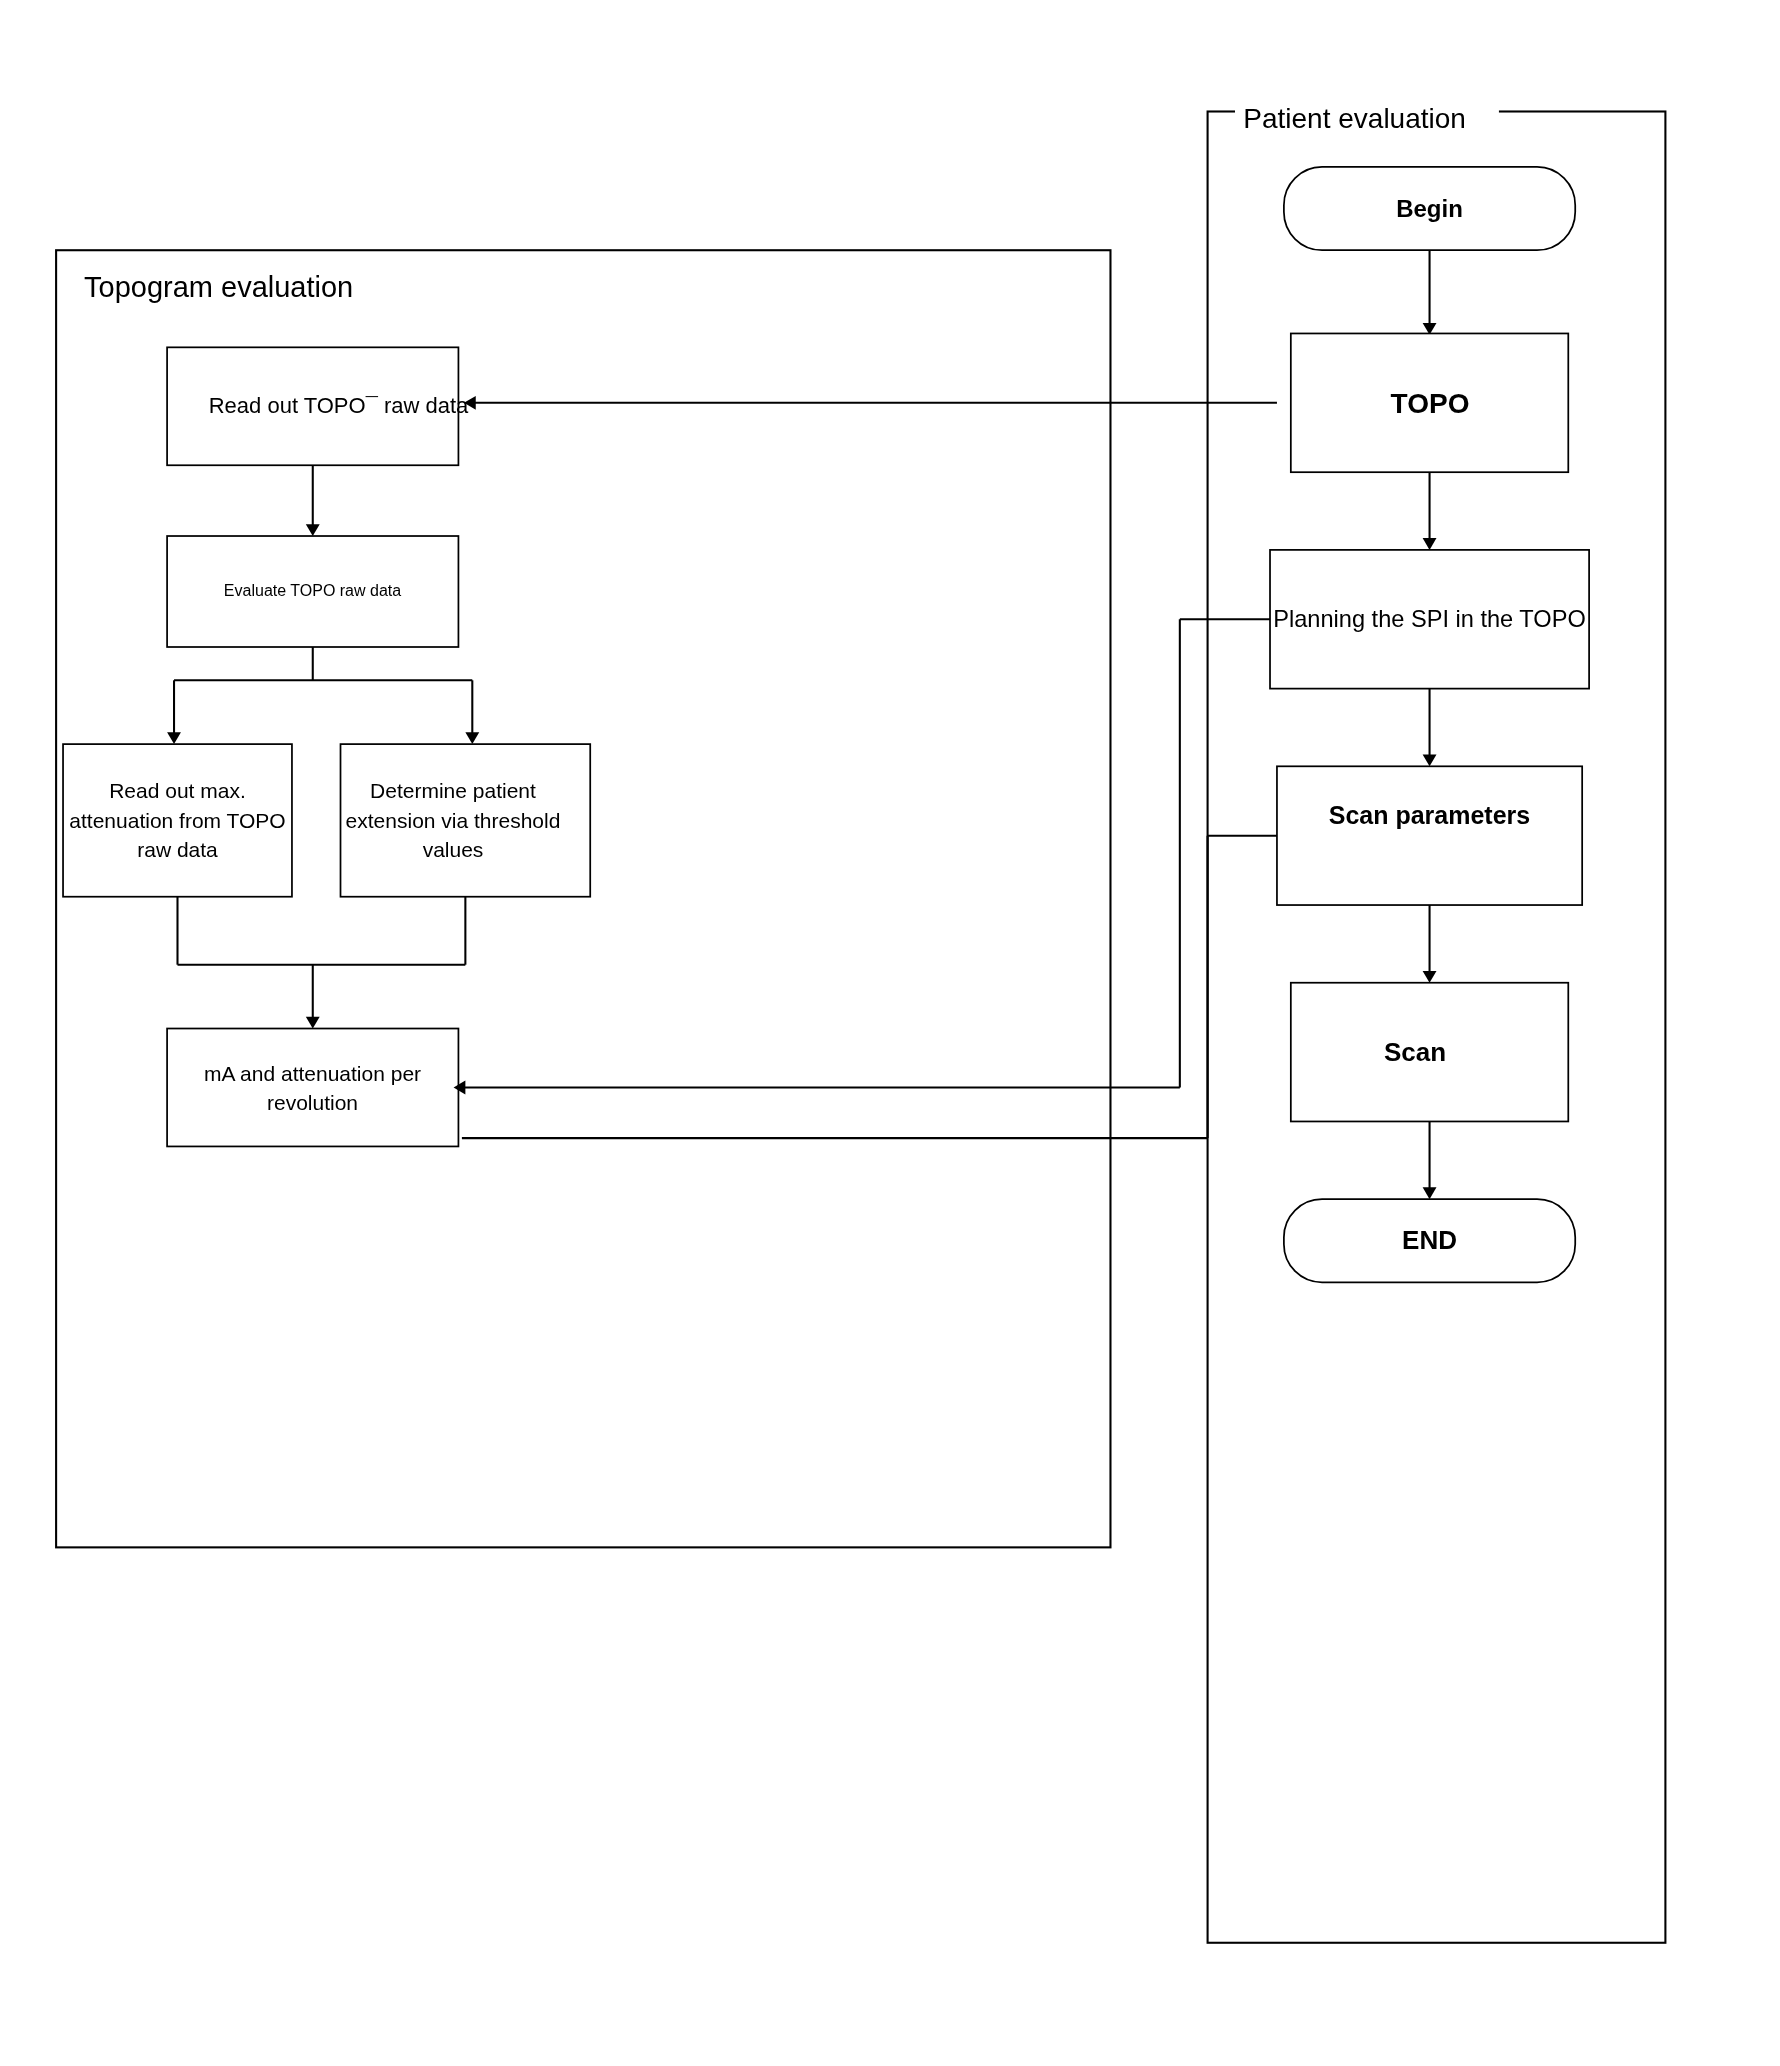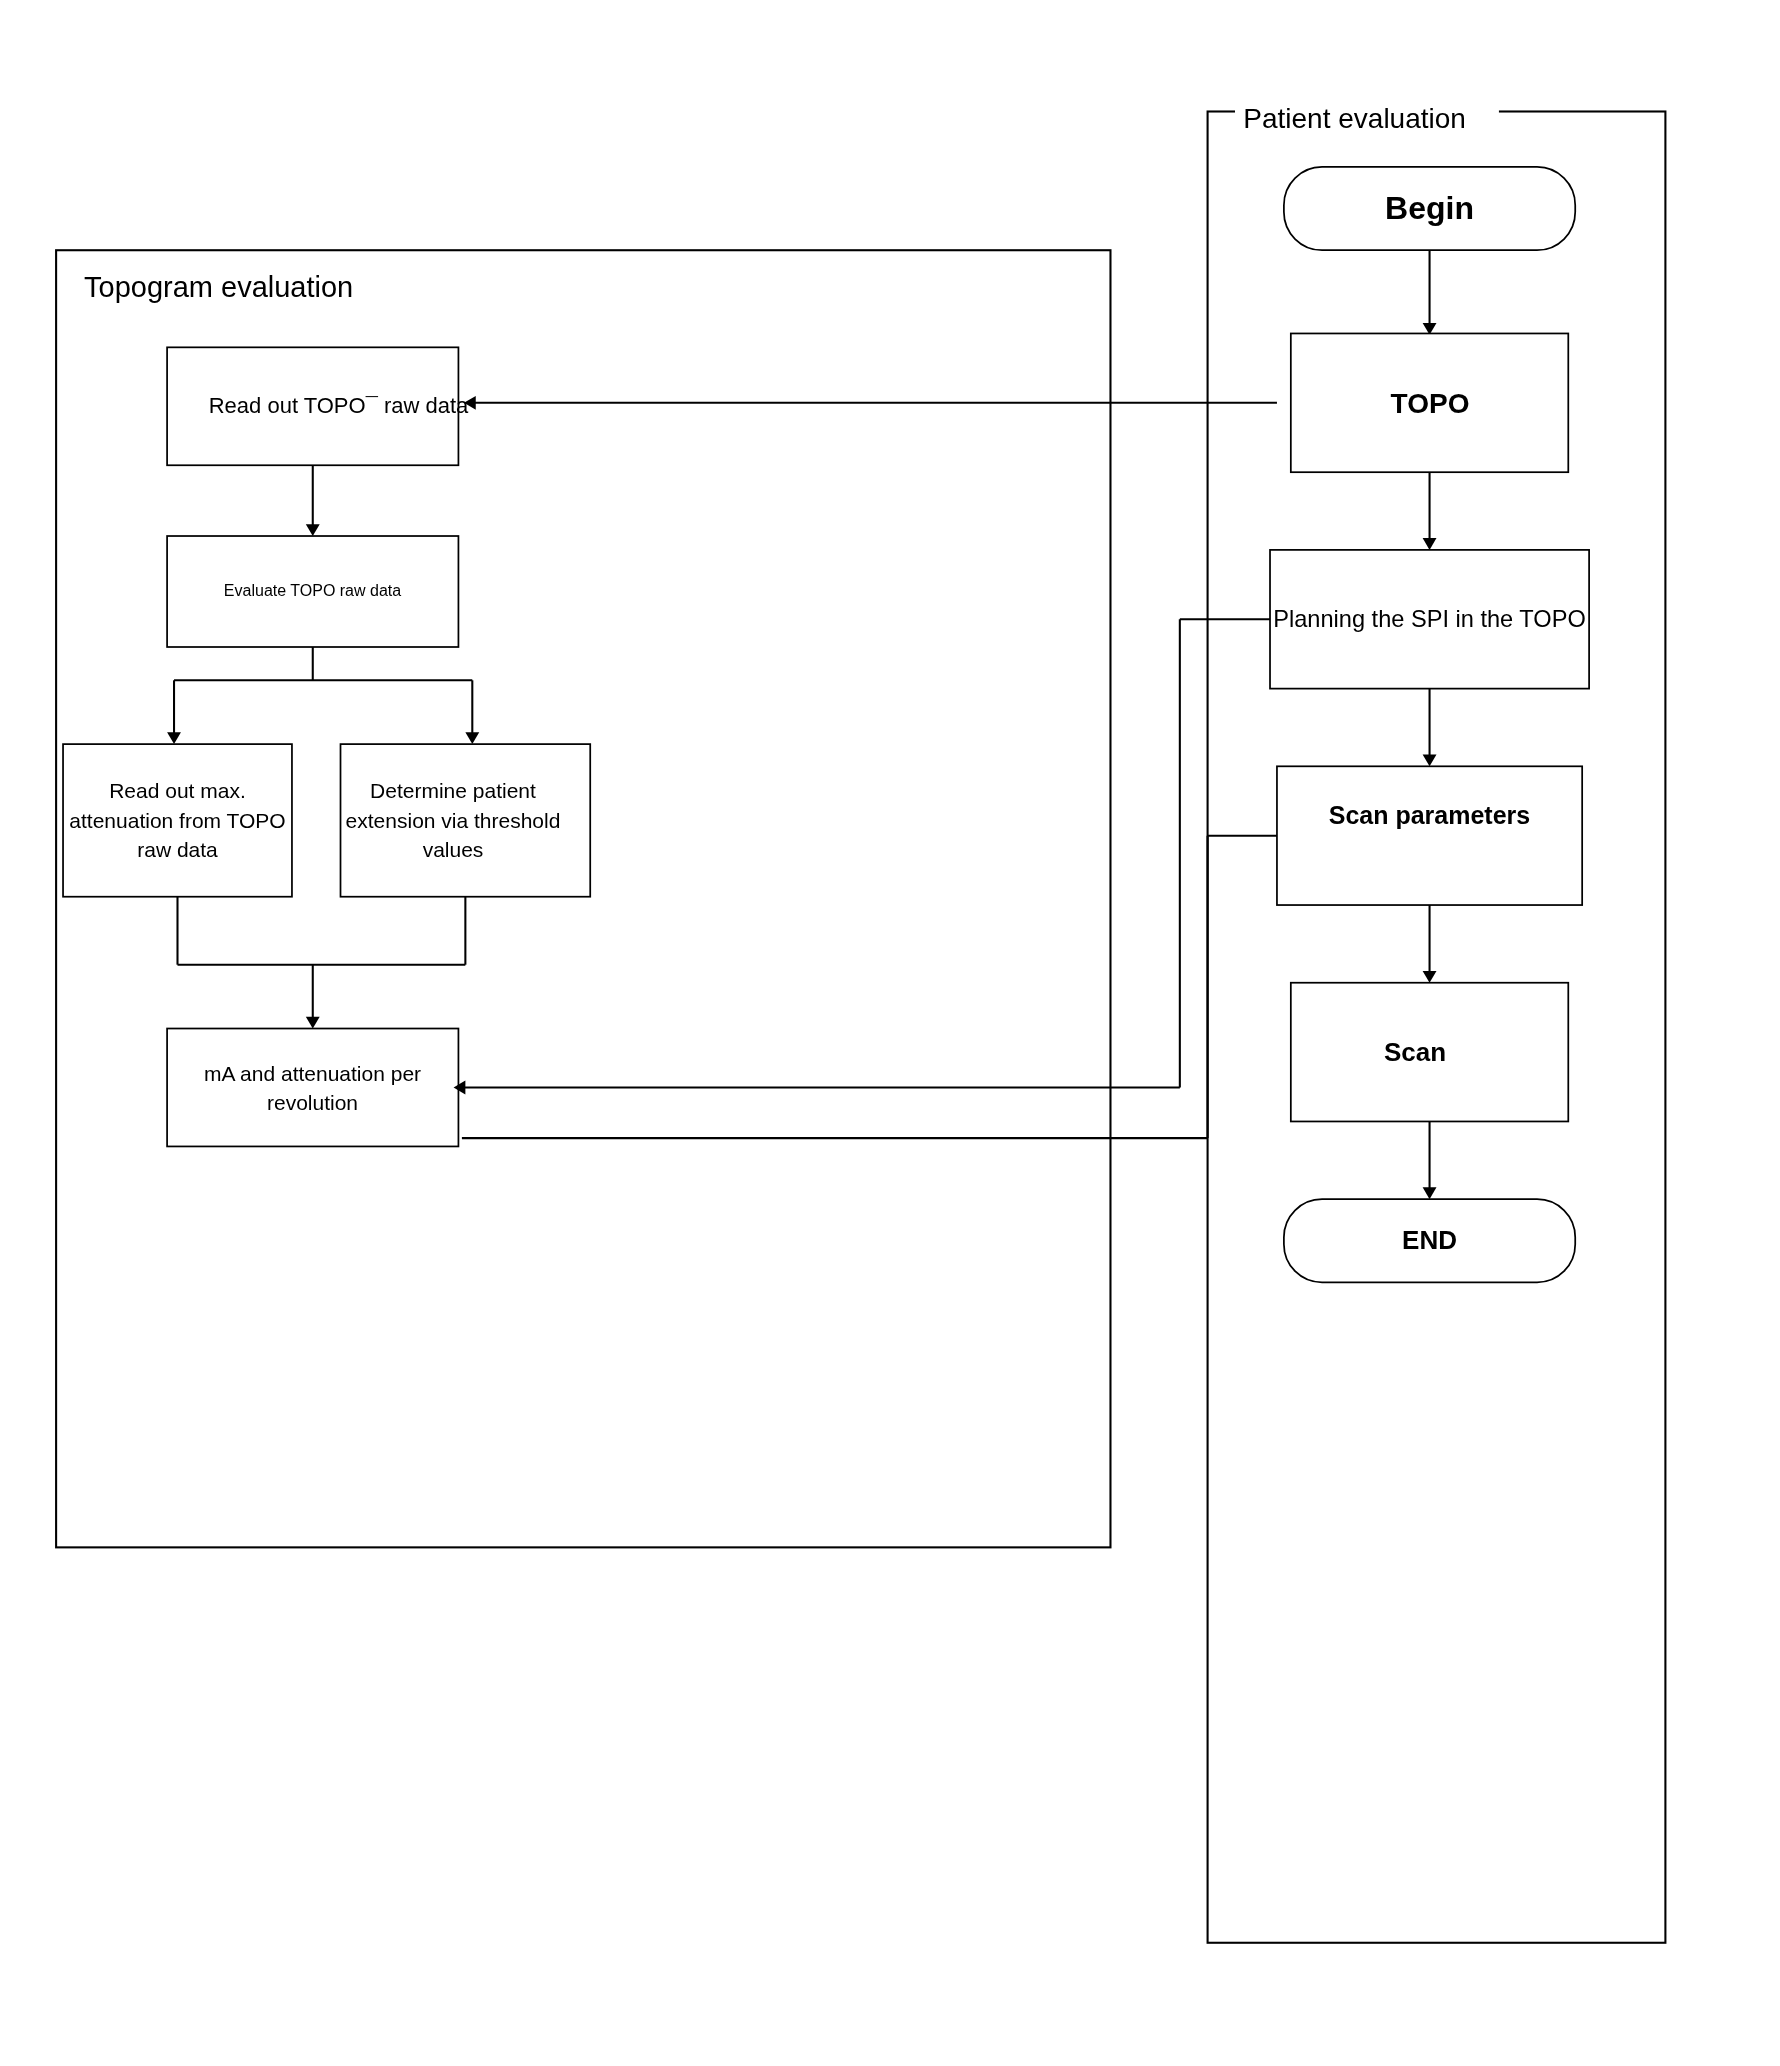--- a/index.html
+++ b/index.html
@@ -105,21 +105,21 @@
     <polygon points="610,1477 610,1497 593,1487" fill="#000"></polygon>
 
     <line x1="1780" y1="1124" x2="1680" y2="1124" stroke="#000" stroke-width="3"></line>
     <line x1="1680" y1="1124" x2="1680" y2="1560" stroke="#000" stroke-width="3"></line>
     <line x1="1680" y1="1560" x2="605" y2="1560" stroke="#000" stroke-width="3"></line>
 
   </svg>
 
   <div style="position:absolute; top:47px; left:1193px; background:#fff; padding:0 8.3px; font-size:28px; font-weight:normal;">Patient evaluation</div>
 
-  <div style="position:absolute; top:111px; left:1242px; width:291px; height:83px; display:flex; align-items:center; justify-content:center; font-size:32px; font-weight:bold;">Begin</div>
+  <div style="position:absolute; top:111px; left:1242px; width:291px; height:83px; display:flex; align-items:center; justify-content:center; font-size:24px; font-weight:bold;">Begin</div>
 
   <div style="position:absolute; top:494px; left:1228px; width:319px; height:139px; display:flex; align-items:center; justify-content:center; font-size:23.6px; text-align:center; line-height:1.3;">Planning the SPI in the TOPO</div>
 
   <div style="position:absolute; top:278px; left:1249px; width:278px; height:139px; display:flex; align-items:center; justify-content:center; font-size:28px; font-weight:bold;">TOPO</div>
 
   <div style="position:absolute; top:710px; left:1235px; width:305px; height:98px; display:flex; align-items:center; justify-content:center; font-size:25px; text-align:center; font-weight:bold;">Scan parameters</div>
 
   <div style="position:absolute; top:927px; left:1249px; width:248px; height:139px; display:flex; align-items:center; justify-content:center; font-size:26px; font-weight:bold;">Scan</div>
 
   <div style="position:absolute; top:1143px; left:1242px; width:291px; height:83px; display:flex; align-items:center; justify-content:center; font-size:26px; font-weight:bold;">END</div>

